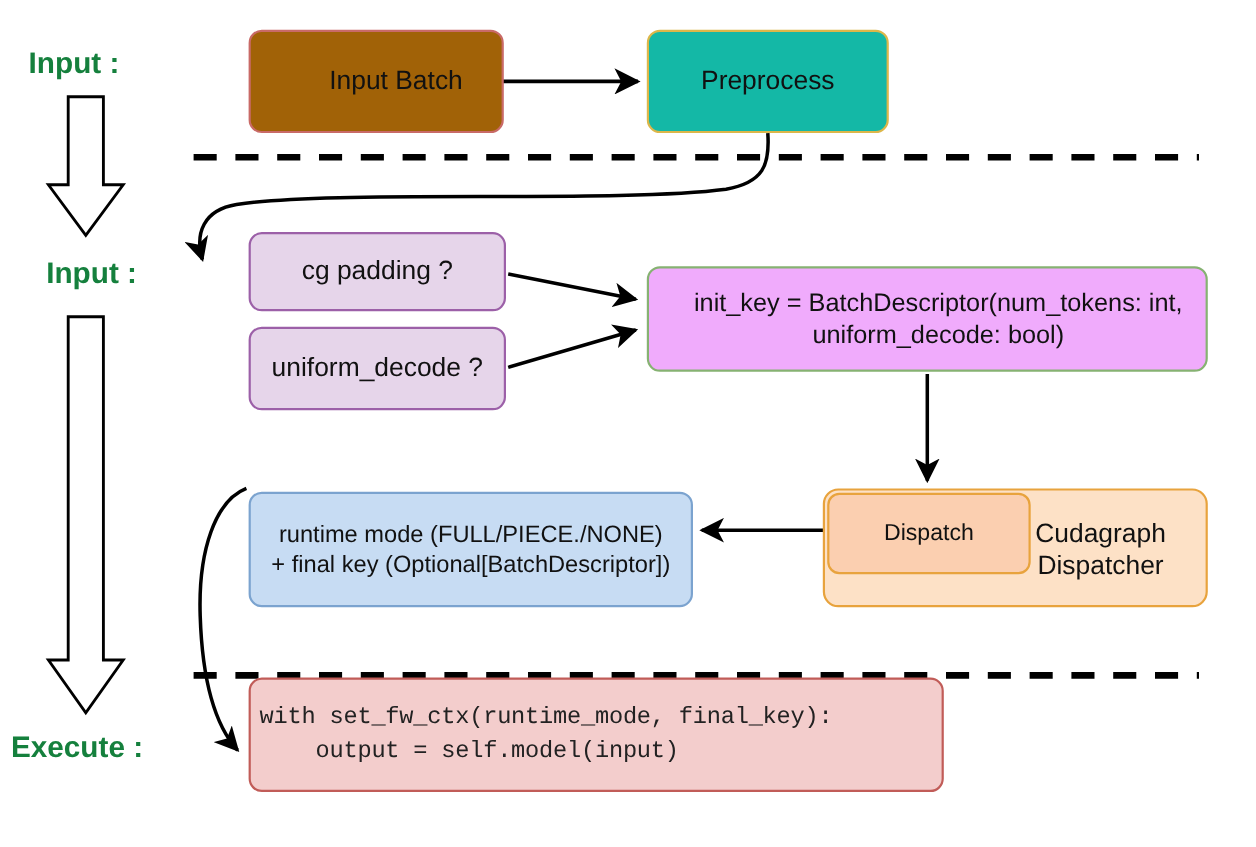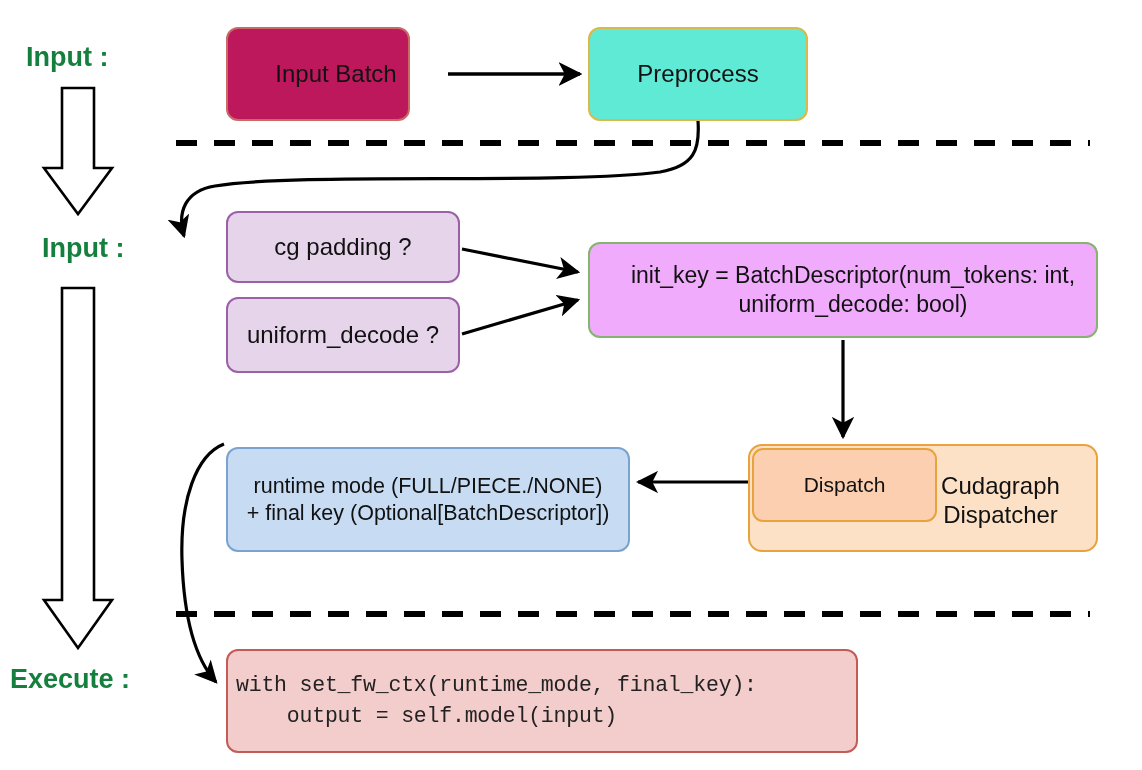--- a/index.html
+++ b/index.html
@@ -55,29 +55,29 @@
     justify-content: flex-start;
     text-align: left;
     line-height: 1.42;
     color: #222222;
     letter-spacing: -0.2px;
   }
   .code-node .code-inner {
     padding-left: 8px;
     white-space: pre;
   }
-  .n-input-batch { left: 226px;  top: 27px;  width: 184px; height: 94px;  background: #be185d; border-color: #c96a67; font-size: 24px; padding-left: 36px; }
-  .n-preprocess  { left: 588px;  top: 27px;  width: 220px; height: 94px;  background: #5eead4; border-color: #dcb74a; font-size: 24px; }
+  .n-input-batch { left: 226px;  top: 27px;  width: 232px; height: 94px;  background: #a16207; border-color: #c96a67; font-size: 24px; padding-left: 36px; }
+  .n-preprocess  { left: 588px;  top: 27px;  width: 220px; height: 94px;  background: #14b8a6; border-color: #dcb74a; font-size: 24px; }
   .n-cg-padding  { left: 226px;  top: 211px; width: 234px; height: 72px;  background: #e6d5ea; border-color: #9c60a8; font-size: 24px; }
   .n-uniform     { left: 226px;  top: 297px; width: 234px; height: 76px;  background: #e6d5ea; border-color: #9c60a8; font-size: 24px; }
   .n-initkey     { left: 588px;  top: 242px; width: 510px; height: 96px;  background: #f0abfc; border-color: #86b272; font-size: 23px; padding-left: 20px; }
   .n-runtime     { left: 226px;  top: 447px; width: 404px; height: 105px; background: #c7dcf3; border-color: #7ba3cf; font-size: 21.5px; }
   .n-dispatcher  { left: 748px;  top: 444px; width: 350px; height: 108px; background: #fde1c6; border-color: #e8a33d; font-size: 24px; border-radius: 14px; }
   .n-dispatch    { left: 752px;  top: 448px; width: 185px; height: 74px;  background: #fbcfb0; border-color: #e8a33d; font-size: 21px; border-radius: 11px; z-index: 3; }
-  .n-code        { left: 226px;  top: 649px; width: 632px; height: 104px; background: #f3cdcc; border-color: #c15c58; }
+  .n-code        { left: 226px;  top: 616px; width: 632px; height: 104px; background: #f3cdcc; border-color: #c15c58; }
   .dispatcher-label {
     position: absolute;
     right: 18px;
     top: 0;
     height: 108px;
     width: 155px;
     display: flex;
     align-items: center;
     justify-content: center;
     text-align: center;

